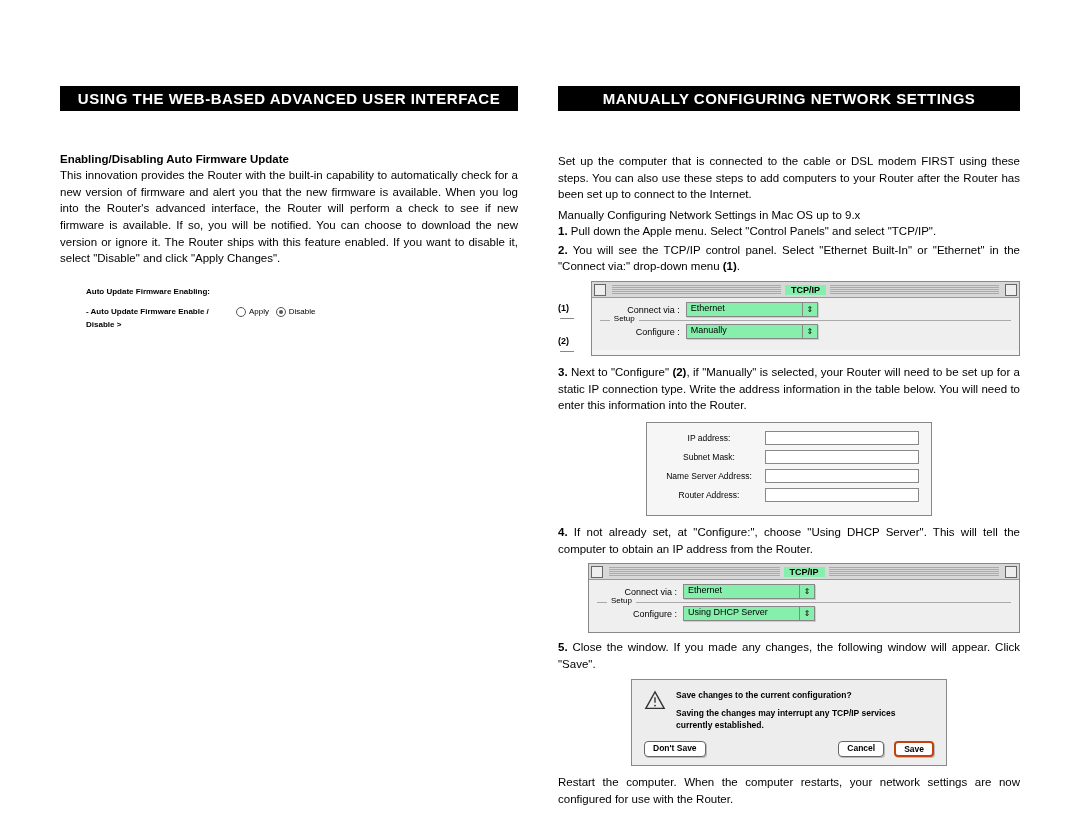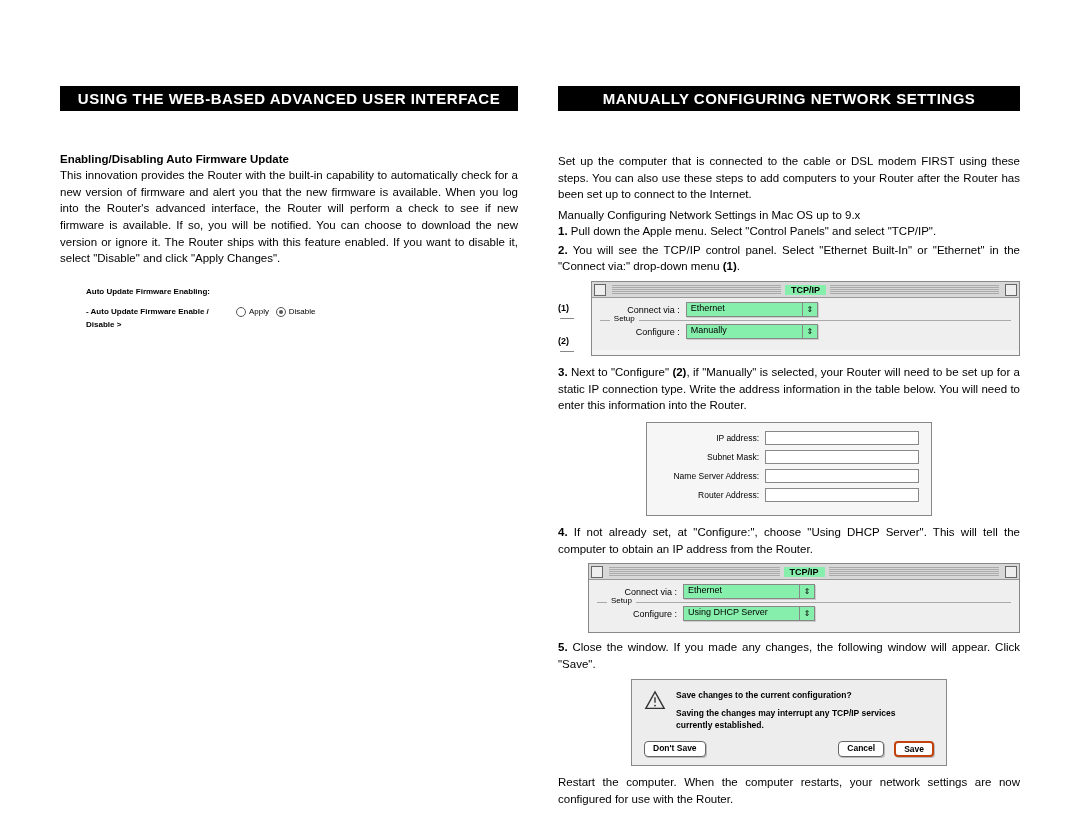--- a/index.html
+++ b/index.html
@@ -210,21 +210,21 @@
     padding: 8px 12px;
     font-size: 9px;
   }
   .ip-row {
     display: flex;
     align-items: center;
     margin-bottom: 5px;
   }
   .ip-row .ip-lbl {
     width: 100px;
-    text-align: right;
+    text-align: center;
     padding-right: 6px;
     font-size: 8.5px;
   }
   .ip-row .ip-input {
     border: 1px solid #888;
     background: #fff;
     height: 12px;
     flex: 1;
   }
 

